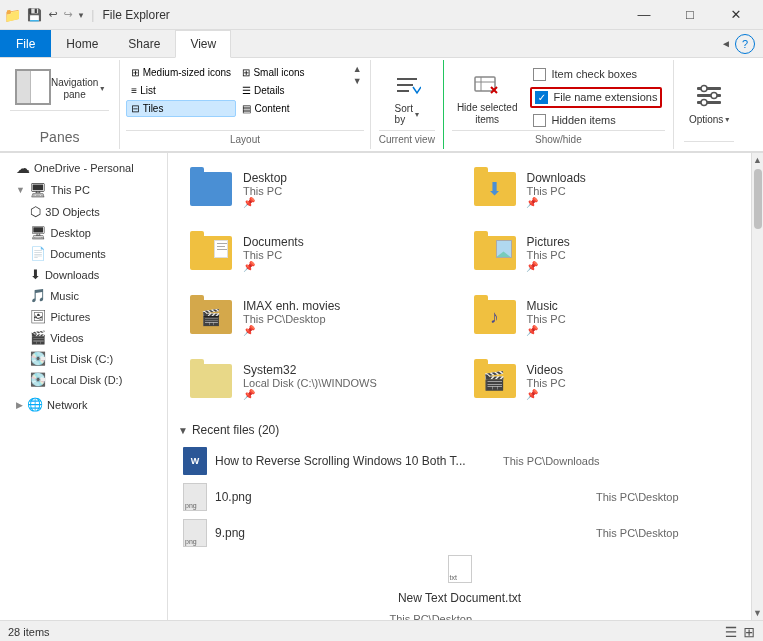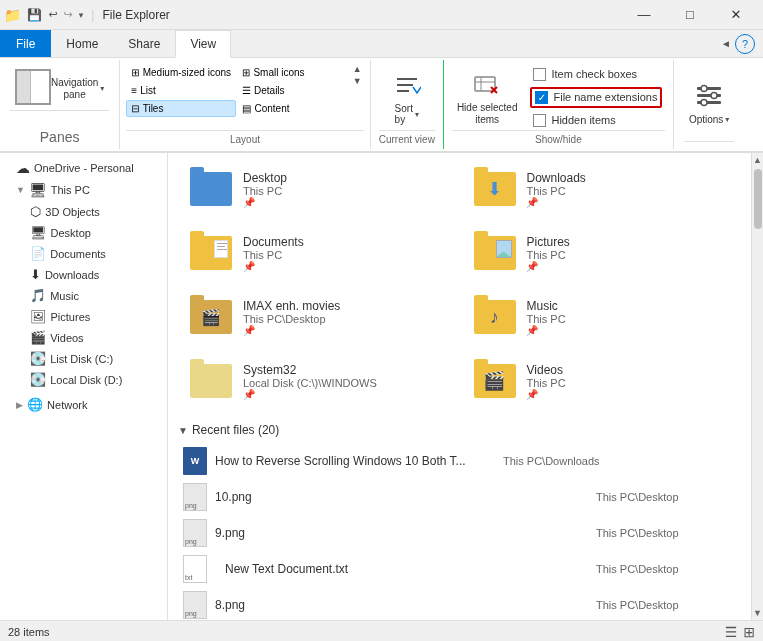--- a/index.html
+++ b/index.html
@@ -375,21 +375,21 @@
           <span style="flex:1;font-size:12px;color:#333;">10.png</span>
           <span style="font-size:11px;color:#666;min-width:140px;">This PC\Desktop</span>
         </div>
 
         <div style="display:flex;align-items:center;gap:8px;padding:3px 4px;cursor:pointer;border:1px solid transparent;">
           <div style="width:24px;height:28px;background:#e8e8e8;border:1px solid #ccc;font-size:7px;color:#666;display:flex;align-items:flex-end;padding:1px;flex-shrink:0;">png</div>
           <span style="flex:1;font-size:12px;color:#333;">9.png</span>
           <span style="font-size:11px;color:#666;min-width:140px;">This PC\Desktop</span>
         </div>
 
-        <div style="display:flex;align-items:center;gap:18px;padding:3px 4px;cursor:pointer;border:1px solid transparent;">
+        <div style="display:flex;align-items:center;gap:8px;padding:3px 4px;cursor:pointer;border:1px solid transparent;flex-direction:column;">
           <div style="width:24px;height:28px;background:white;border:1px solid #ccc;font-size:7px;color:#666;display:flex;align-items:flex-end;padding:1px;flex-shrink:0;">txt</div>
           <span style="flex:1;font-size:12px;color:#333;">New Text Document.txt</span>
           <span style="font-size:11px;color:#666;min-width:140px;">This PC\Desktop</span>
         </div>
 
         <div style="display:flex;align-items:center;gap:8px;padding:3px 4px;cursor:pointer;border:1px solid transparent;">
           <div style="width:24px;height:28px;background:#e8e8e8;border:1px solid #ccc;font-size:7px;color:#666;display:flex;align-items:flex-end;padding:1px;flex-shrink:0;">png</div>
           <span style="flex:1;font-size:12px;color:#333;">8.png</span>
           <span style="font-size:11px;color:#666;min-width:140px;">This PC\Desktop</span>
         </div>

